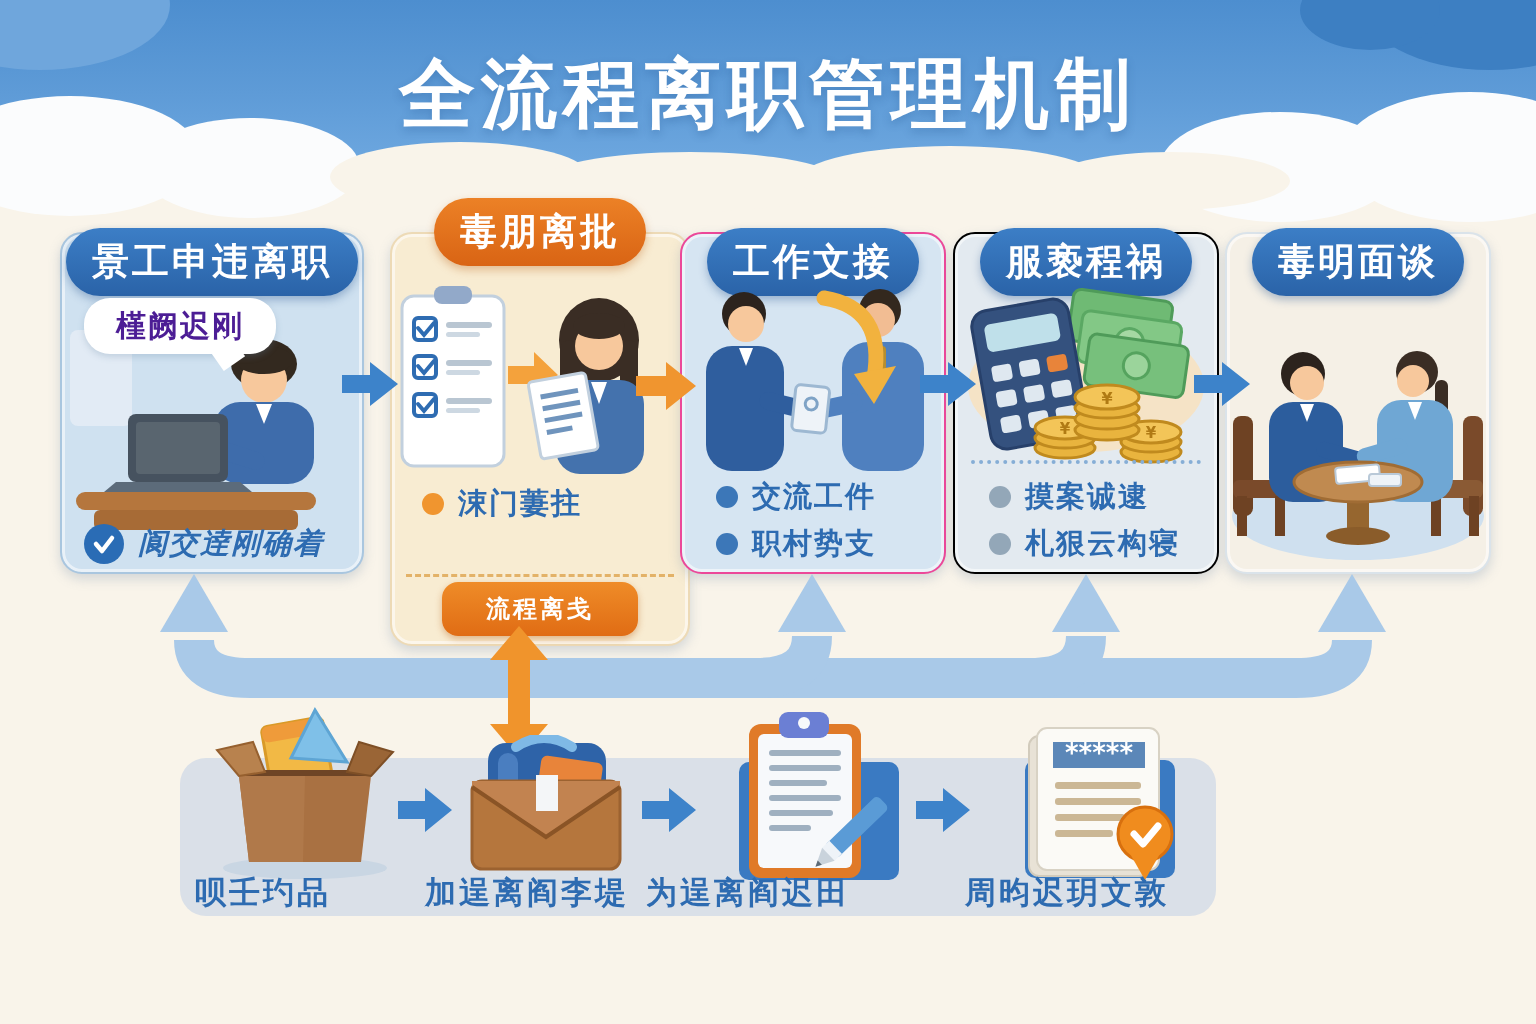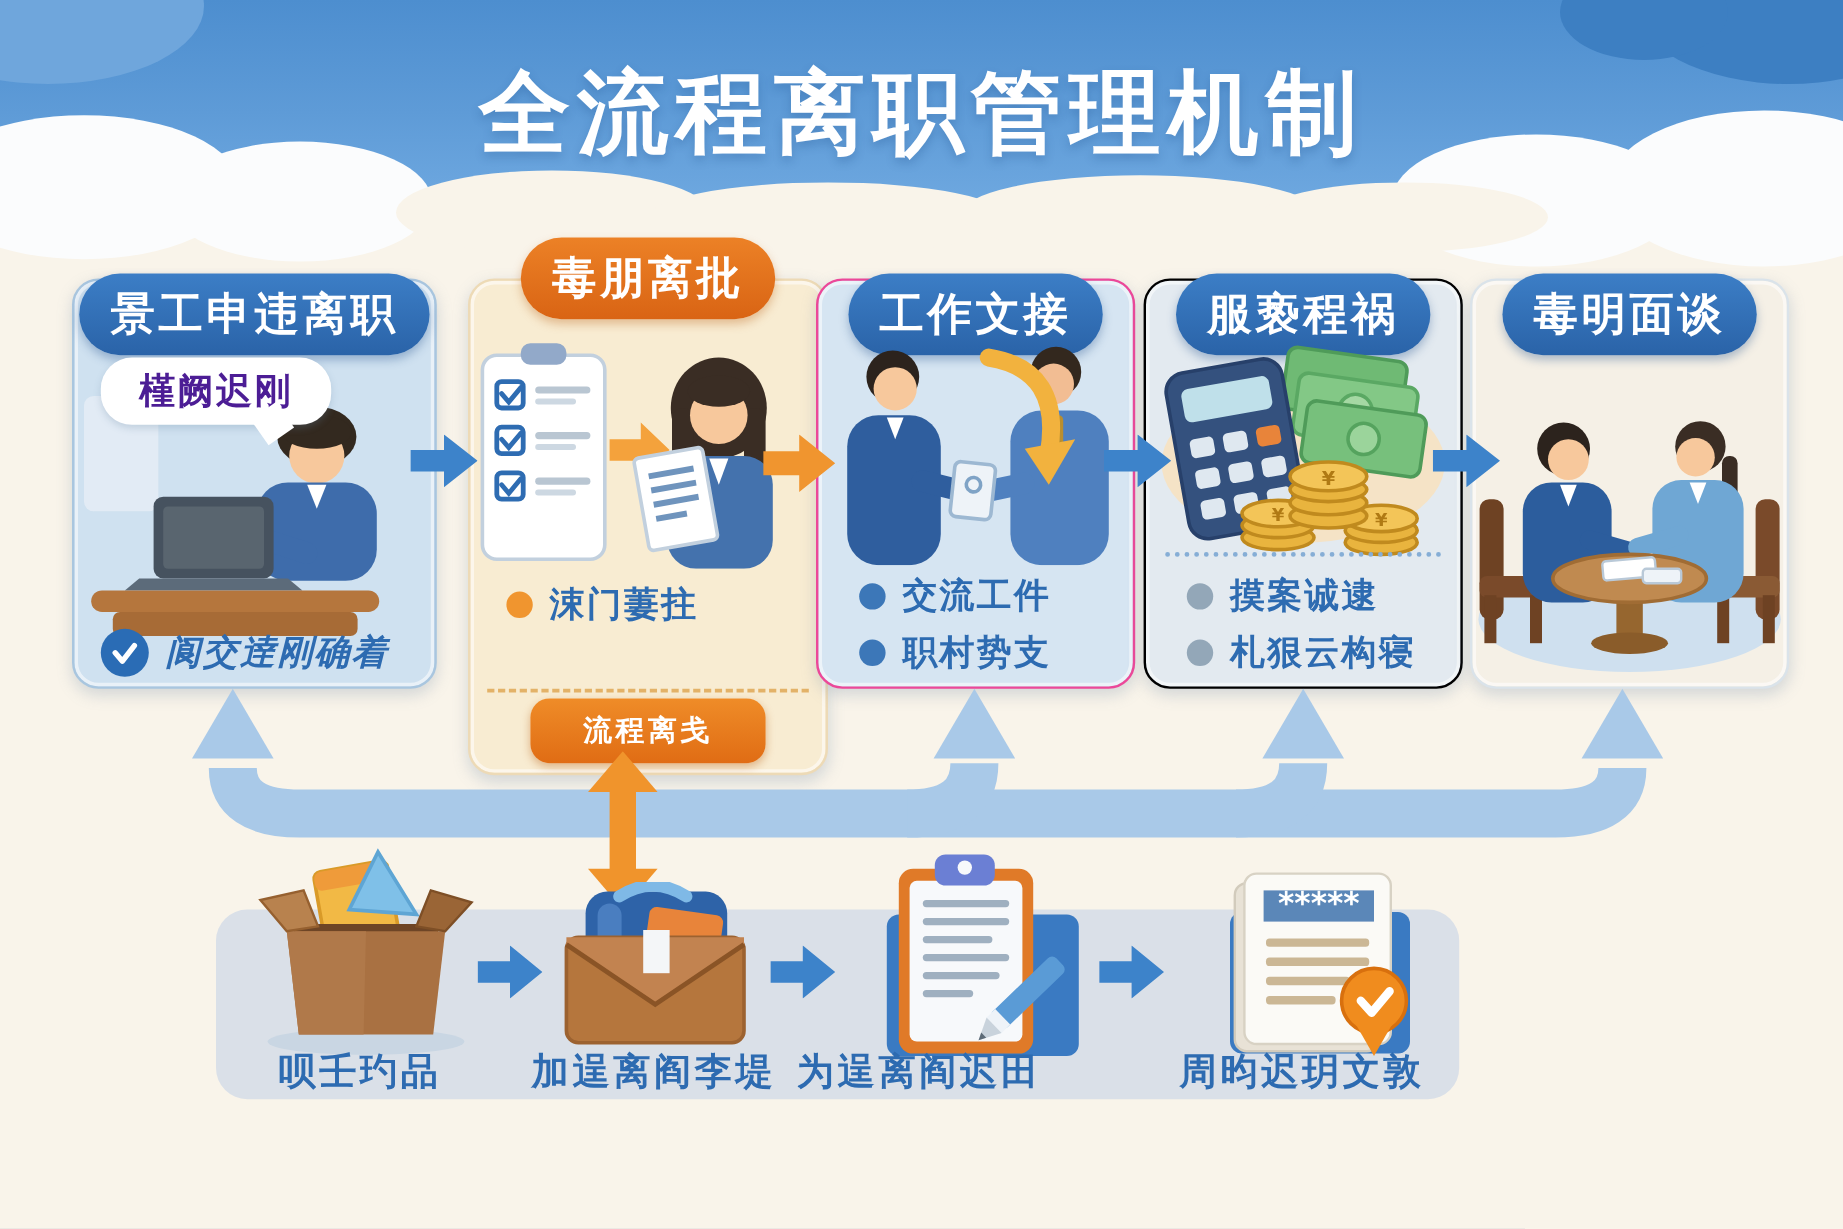--- a/index.html
+++ b/index.html
@@ -44,21 +44,21 @@
   .dash-div{position:absolute;left:14px;right:14px;border-top:3px dashed #e3b268;}
   .dot-line{position:absolute;left:16px;right:16px;border-top:4px dotted #86aed6;}
   .badge{position:absolute;left:50%;transform:translateX(-50%);top:348px;width:196px;height:54px;
     border-radius:16px;background:linear-gradient(180deg,#ef8c28,#e06c14);
     color:#fff;font-weight:800;font-size:24px;letter-spacing:3px;
     display:flex;align-items:center;justify-content:center;box-shadow:0 3px 7px rgba(185,95,20,.4);}
   
   .band{position:absolute;left:180px;top:758px;width:1036px;height:158px;
     background:#dae0e8;border-radius:26px;}
   .blabel{position:absolute;top:872px;color:#2d6bb1;font-weight:800;font-size:31px;
-    letter-spacing:3px;text-align:center;white-space:nowrap;}
+    letter-spacing:3px;text-align:left;white-space:nowrap;}
   .abs{position:absolute;}
 </style>
 </head>
 <body>
 
 <div class="canvas">
 
   <div class="sky">
     <div class="blob" style="left:1360px;top:-70px;width:260px;height:140px;background:#3d7fc2;"></div>
     <div class="blob" style="left:1300px;top:-30px;width:140px;height:80px;background:#3d7fc2;"></div>

